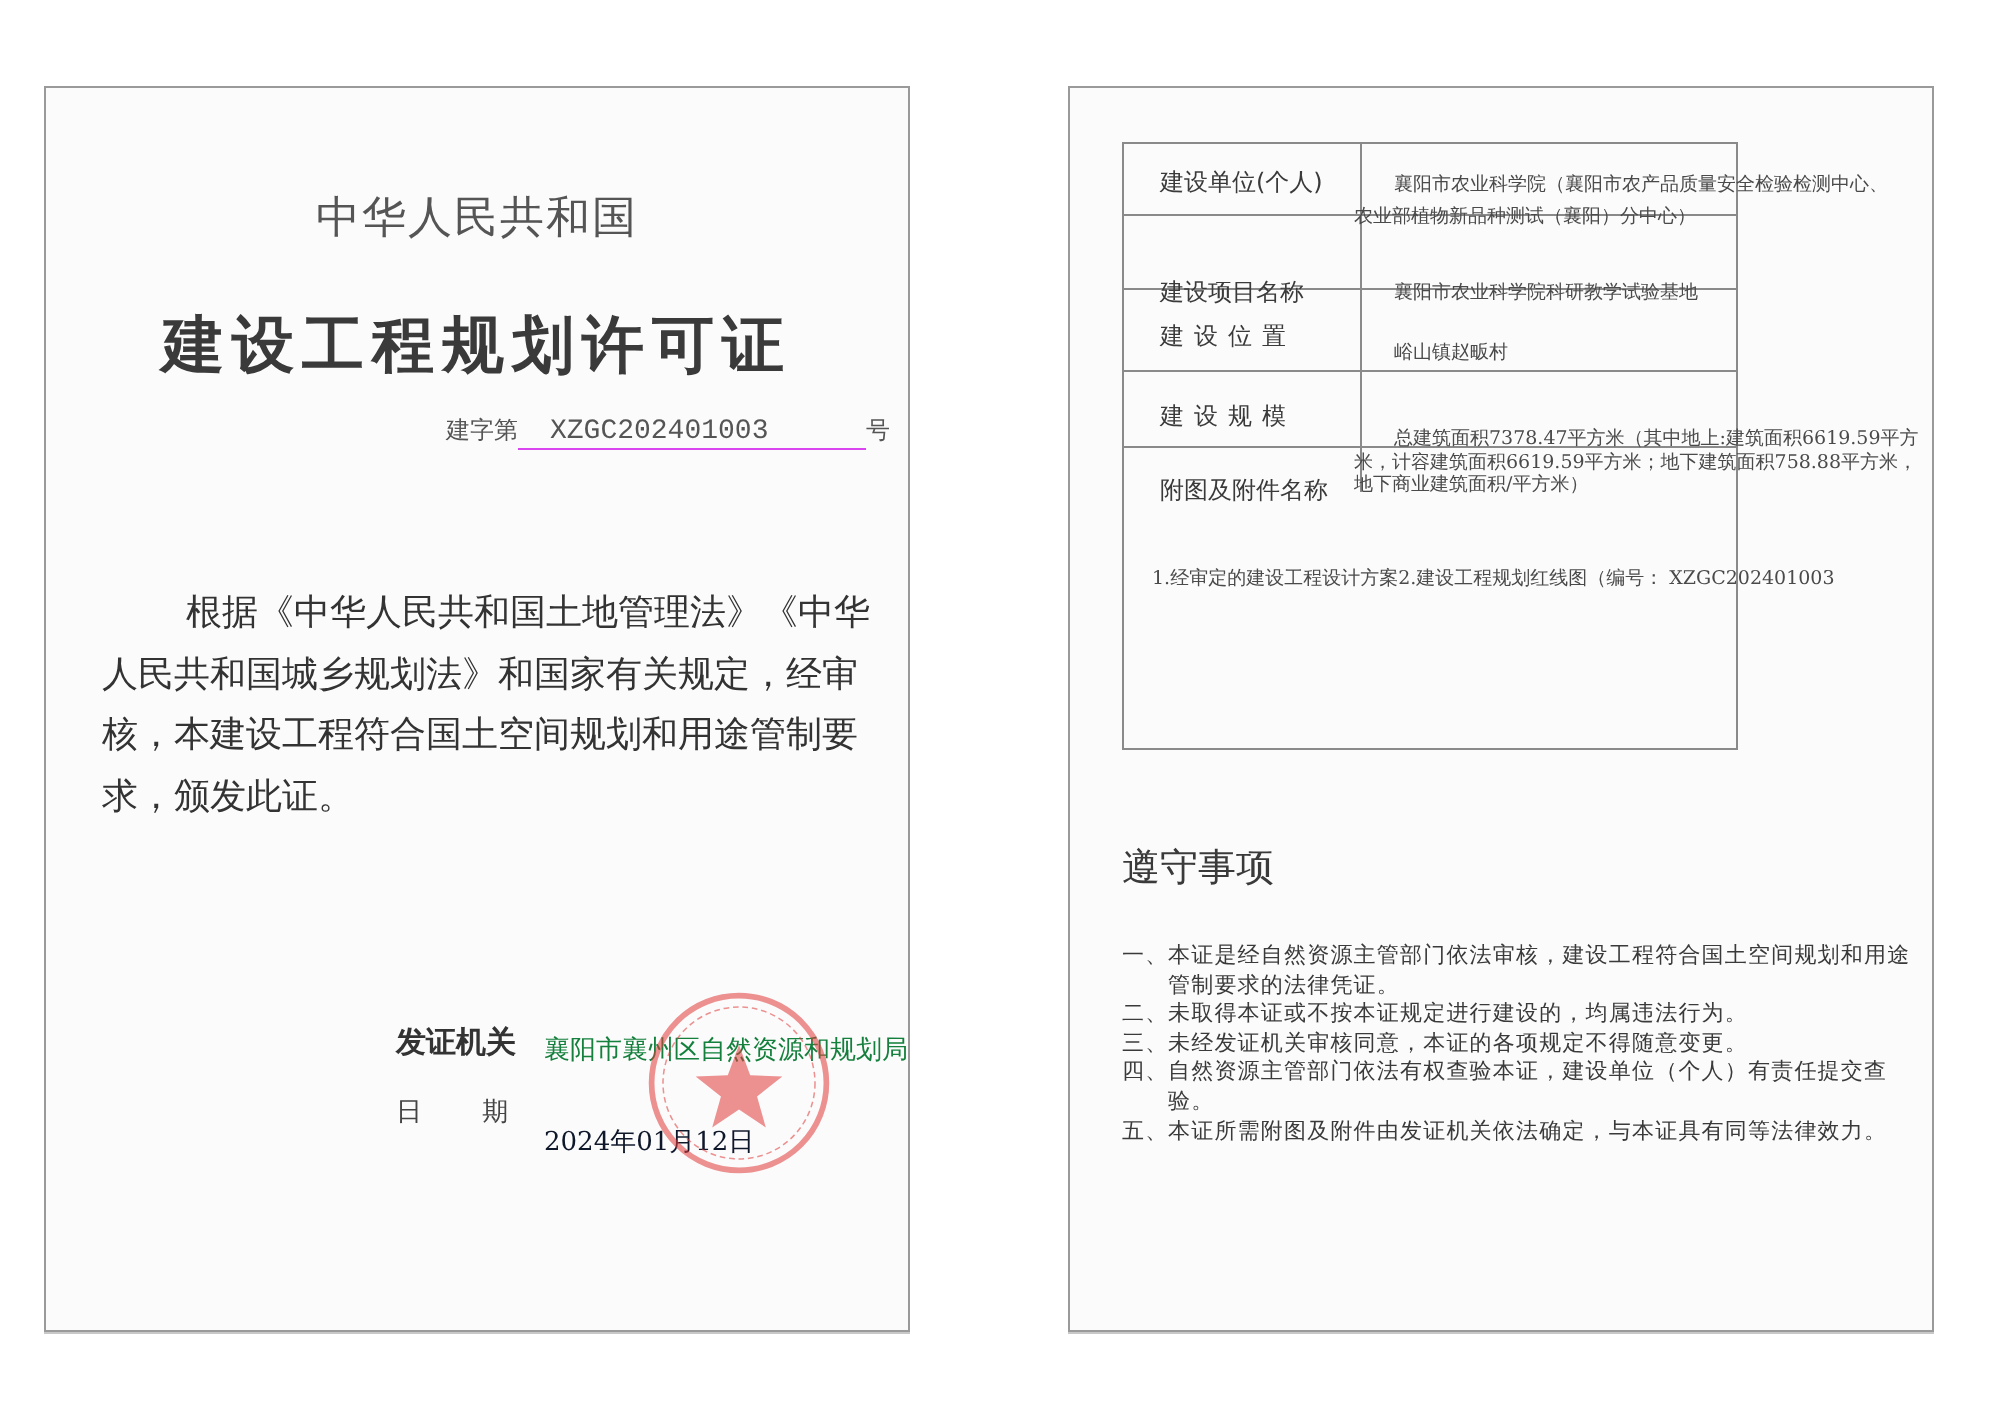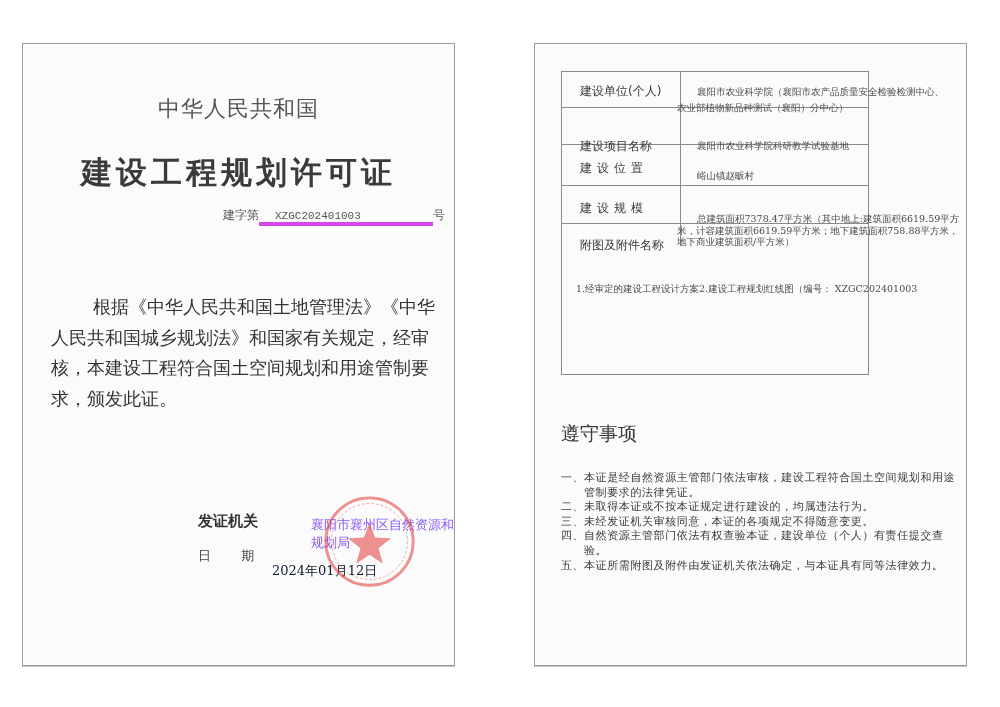--- a/index.html
+++ b/index.html
@@ -35,38 +35,38 @@
       letter-spacing: 4px;
     }
     .cert-no {
       position: absolute; left: 200px; top: 163px;
       font-family: "DejaVu Serif", serif;
       font-size: 12px; color: #555;
       display: flex; align-items: baseline;
     }
     .cert-no .num {
       display: inline-block; width: 158px;
-      border-bottom: 4px solid #d946ef;
+      border-bottom: 1px solid #d946ef;
       font-family: "Liberation Mono", monospace;
-      font-size: 11px; padding-left: 16px;
+      font-size: 14px; padding-left: 16px;
     }
     .body-text {
       position: absolute; left: 28px; top: 248px; width: 392px;
       font-size: 18px; line-height: 30.5px;
       color: #333;
     }
     .body-text p { margin: 0; text-indent: 42px; }
     .issuer-label {
       position: absolute; left: 175px; top: 468px;
       font-size: 15px; font-weight: bold; color: #333;
     }
     .issuer-value {
       position: absolute; left: 249px; top: 472px;
       font-family: "DejaVu Serif", serif;
-      font-size: 13px; color: #8b5cf6; margin-left: 39px;
+      font-size: 13px; color: #15803d;
     }
     .date-label {
       position: absolute; left: 175px; top: 503px;
       font-family: "DejaVu Serif", serif;
       font-size: 13px; color: #444;
       word-spacing: 26px;
     }
     .date-value {
       position: absolute; left: 249px; top: 518px;
       font-family: "DejaVu Serif", serif;

